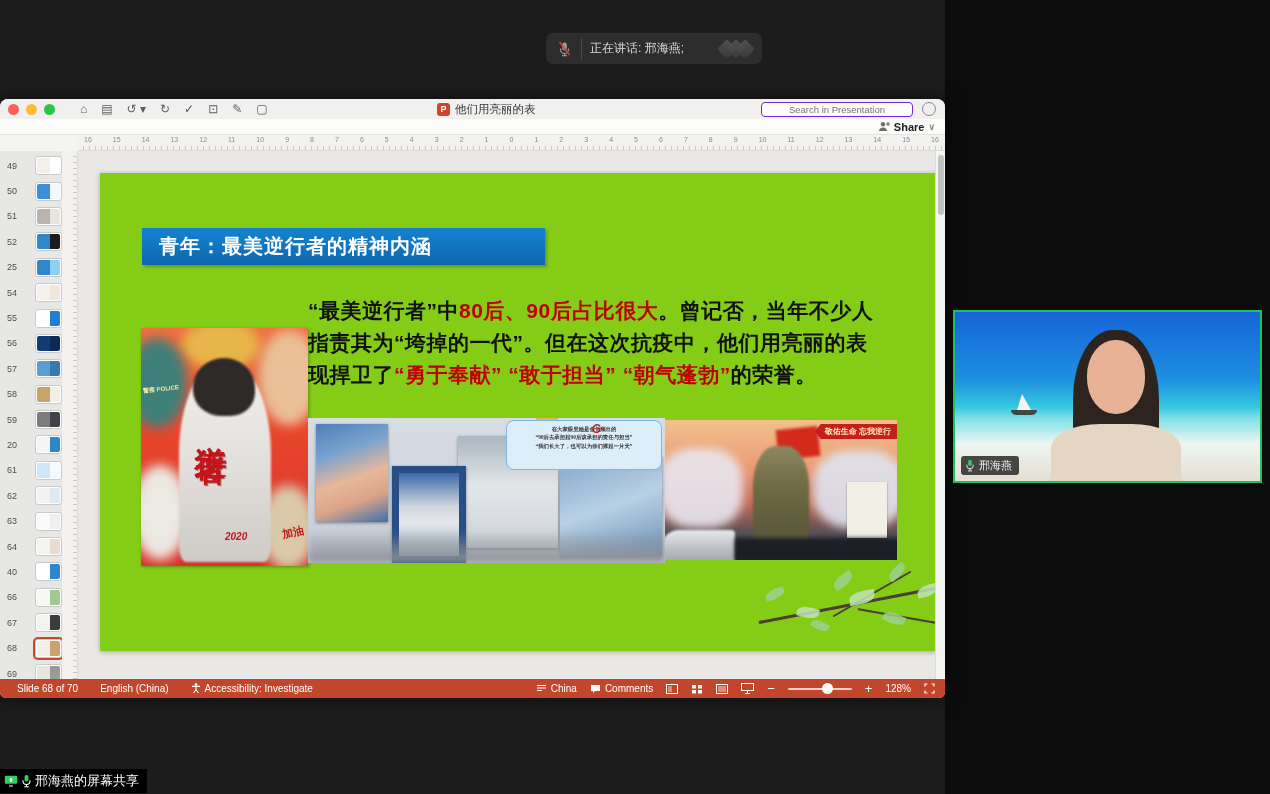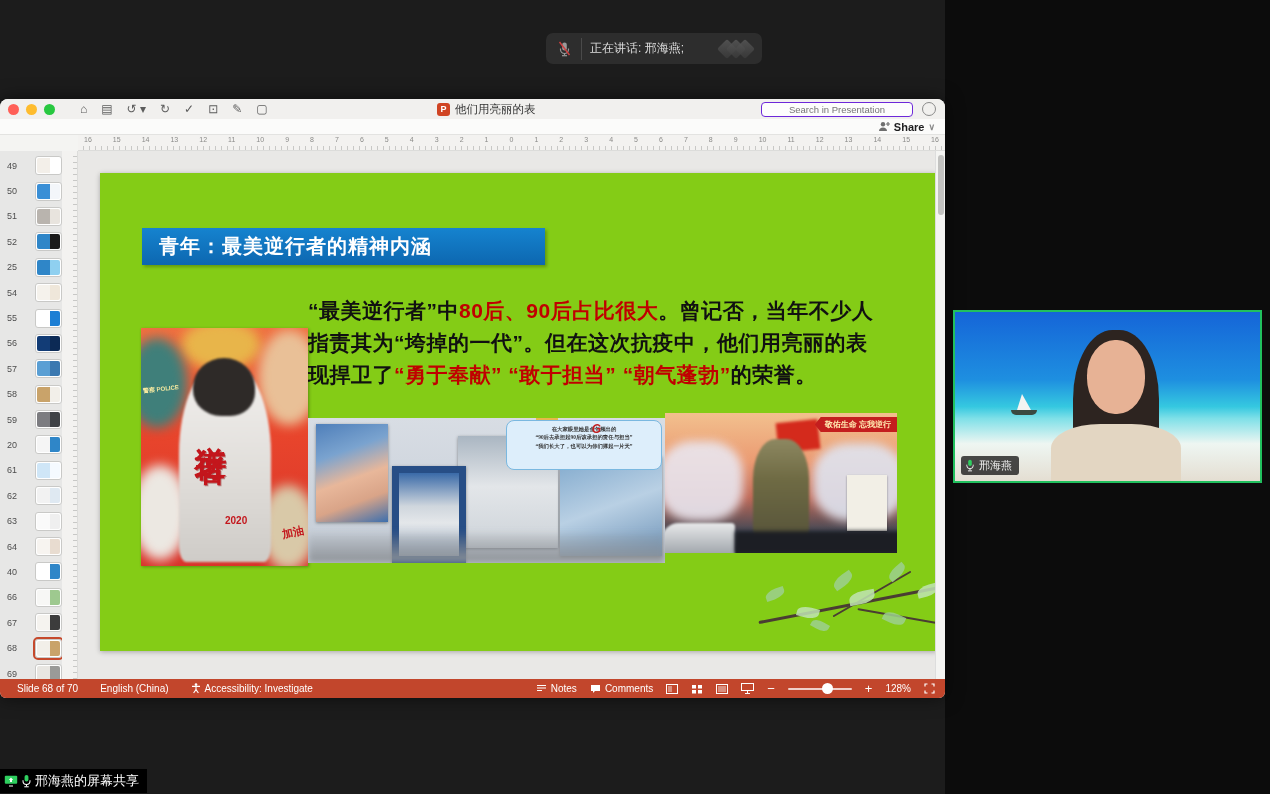--- a/index.html
+++ b/index.html
@@ -57,40 +57,40 @@
   .poster{position:absolute;left:41px;top:155px;width:167px;height:238px;background:linear-gradient(180deg,#f07040 0%,#e8452c 45%,#d8332a 100%);overflow:hidden;box-shadow:1px 1px 3px rgba(0,0,0,.3);}
   .poster .blob{position:absolute;border-radius:50%;filter:blur(6px);}
   .po-crane{left:40px;top:-8px;width:80px;height:50px;background:#e8b54a;}
   .po-police{left:-14px;top:10px;width:60px;height:90px;background:#3f7f7a;border-radius:30%;}
   .po-lady{right:-12px;top:2px;width:62px;height:95px;background:#e9c097;border-radius:35%;}
   .po-doc{left:-10px;bottom:6px;width:58px;height:95px;background:#ece8e2;border-radius:35%;}
   .po-mask{right:-8px;bottom:-4px;width:56px;height:85px;background:#d9c9a8;border-radius:35%;}
   .po-girl{left:38px;top:34px;width:92px;height:200px;background:linear-gradient(180deg,#f3f1ef 0%,#dfdcd8 60%,#cfccc8 100%);border-radius:46% 46% 8% 8%;filter:blur(1px);position:absolute;}
   .po-hair{position:absolute;left:52px;top:30px;width:62px;height:58px;background:#2e2a28;border-radius:50% 50% 40% 45%;filter:blur(1px);}
   .po-callig{position:absolute;left:48px;top:92px;writing-mode:vertical-rl;font-size:32px;font-weight:bold;color:#c3161c;font-family:"Liberation Serif",serif;letter-spacing:4px;text-shadow:1px 1px 0 rgba(120,0,0,.4);}
-  .po-year{position:absolute;left:84px;bottom:40px;color:#c3161c;font-size:10px;font-weight:bold;}
+  .po-year{position:absolute;left:84px;bottom:24px;color:#c3161c;font-size:10px;font-weight:bold;font-style:italic;}
   .po-jiayou{position:absolute;right:4px;bottom:26px;color:#c3161c;font-size:11px;font-weight:bold;transform:rotate(-12deg);}
   .po-label{position:absolute;left:2px;top:58px;color:#f5e9a0;font-size:6px;font-weight:bold;transform:rotate(-6deg);line-height:1.2;}
 
   
   .collage{position:absolute;left:208px;top:245px;width:357px;height:145px;background:linear-gradient(180deg,#d8dde4,#c4ccd6);overflow:hidden;}
   .collage>div{position:absolute;}
   .c-nurse{left:8px;top:6px;width:72px;height:98px;background:linear-gradient(160deg,#4f7fba 0%,#7aa3cf 30%,#e8b79a 55%,#d9a488 75%,#3c6fae 100%);box-shadow:0 1px 3px rgba(0,0,0,.4);}
   .c-door{left:84px;top:48px;width:74px;height:97px;background:#274e86;box-shadow:0 1px 3px rgba(0,0,0,.4);}
   .c-door:before{content:"";position:absolute;inset:7px;background:linear-gradient(180deg,#3a6aa8,#cfd6dd 40%,#e4e7ea 60%,#9fb0c4);}
   .c-suits{left:150px;top:18px;width:100px;height:112px;background:linear-gradient(180deg,#aab6c2,#e3e6e9 45%,#cdd3d9);box-shadow:0 1px 3px rgba(0,0,0,.4);}
   .c-room{left:252px;top:38px;width:102px;height:100px;background:linear-gradient(160deg,#7fa8cc,#b9d0e4 50%,#6f94b8);box-shadow:0 1px 3px rgba(0,0,0,.4);}
   .c-bubble{left:198px;top:2px;width:156px;height:50px;background:#ddeefb;border:1.5px solid #7ab8e0;border-radius:8px;padding:4px 5px 2px;}
   .c-bubble div{font-size:5.4px;line-height:1.55;color:#333;text-align:center;white-space:nowrap;font-family:"Liberation Serif",serif;font-weight:bold;}
   .c-legs{left:228px;top:-2px;width:22px;height:16px;background:#e8b84a;border-radius:3px;}
   .c-blur{left:0;bottom:0;width:100%;height:30px;background:linear-gradient(180deg,rgba(120,125,130,.1),#8e9297);filter:blur(3px);}
   .c-glogo{right:64px;top:4px;color:#c02020;font-size:12px;font-weight:bold;font-style:italic;}
 
   
-  .rcollage{position:absolute;left:565px;top:240px;width:232px;height:140px;background:linear-gradient(180deg,#f2c08e 0%,#eb9a72 35%,#c06a58 60%,#434855 85%,#23262e 100%);overflow:hidden;}
+  .rcollage{position:absolute;left:565px;top:247px;width:232px;height:140px;background:linear-gradient(180deg,#f2c08e 0%,#eb9a72 35%,#c06a58 60%,#434855 85%,#23262e 100%);overflow:hidden;}
   .rcollage>div{position:absolute;}
   .r-figL{left:-6px;top:28px;width:84px;height:80px;background:#e9e6ef;border-radius:40%;filter:blur(5px);opacity:.9;}
   .r-figR{right:-8px;top:30px;width:92px;height:78px;background:#dfe4f0;border-radius:40%;filter:blur(5px);opacity:.9;}
   .r-flag{left:112px;top:8px;width:42px;height:30px;background:#d42a1c;filter:blur(1.5px);transform:rotate(-6deg);}
   .r-soldier{left:88px;top:26px;width:56px;height:100px;background:linear-gradient(180deg,#8d8861 0%,#6f6b44 40%,#57543a 100%);border-radius:40% 40% 10% 10%;filter:blur(1px);}
   .r-train{left:-4px;bottom:-4px;width:74px;height:34px;background:linear-gradient(180deg,#e8e9ea,#9aa0a6);border-radius:18px 4px 0 0;filter:blur(1px);}
   .r-cars{left:70px;bottom:0;width:170px;height:22px;background:#1c1e24;filter:blur(2px);}
   .r-sign{right:10px;top:62px;width:40px;height:56px;background:#f2efe6;filter:blur(.5px);box-shadow:0 1px 2px rgba(0,0,0,.4);}
   .r-banner{right:0;top:4px;background:#c41e1e;color:#ffe9b0;font-size:8px;font-weight:bold;padding:2px 6px 2px 10px;clip-path:polygon(6px 0,100% 0,100% 100%,6px 100%,0 50%);}
 
@@ -428,21 +428,21 @@
             <path d="M1 3.4h8M5 3.4v3.2M5 6.6L2.6 10M5 6.6L7.4 10" stroke="#fff" stroke-width="1.1" fill="none"></path>
           </svg>
           <span>Accessibility: Investigate</span>
         </span>
       </div>
       <div class="rgt">
         <span class="sb-item">
           <svg width="11" height="9" viewBox="0 0 11 9">
             <path d="M1 1.5h9M1 4h9M1 6.5h5" stroke="#fff" stroke-width="1.1"></path>
           </svg>
-          <span>Notes</span>
+          <span>China</span>
         </span>
         <span class="sb-item">
           <svg width="11" height="10" viewBox="0 0 11 10">
             <path d="M1 1h9v6H5L3 9V7H1z" fill="#fff"></path>
           </svg>
           <span>Comments</span>
         </span>
         <svg width="12" height="10" viewBox="0 0 12 10">
           <rect x=".5" y=".5" width="11" height="9" fill="none" stroke="#fff"></rect>
             <path d="M2 3h4M2 5h4M2 7h4" stroke="#fff" stroke-width=".8"></path>

